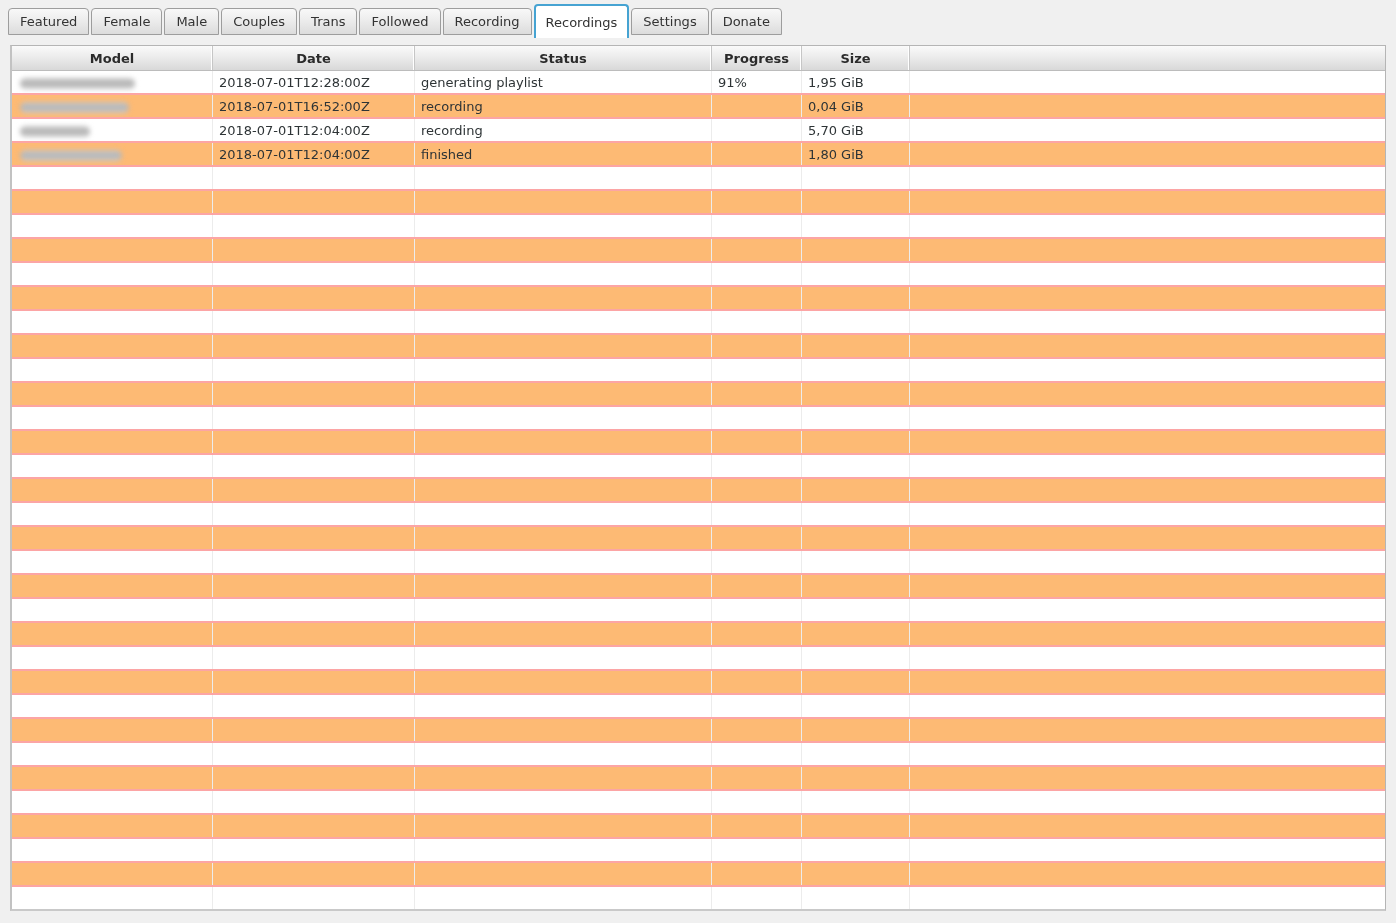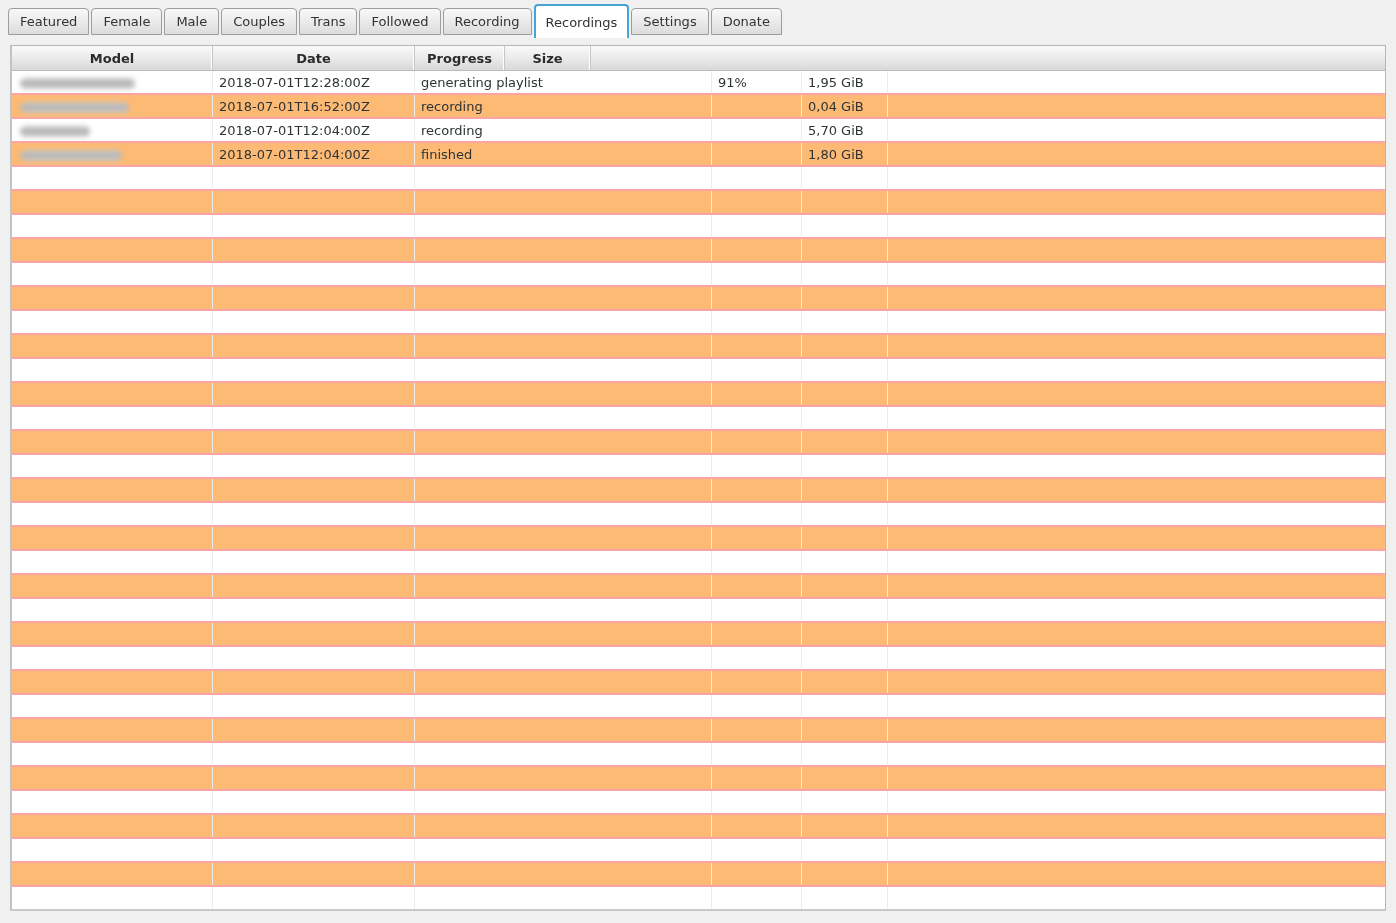--- a/index.html
+++ b/index.html
@@ -80,21 +80,21 @@
     height:100%;
     white-space:nowrap; overflow:hidden;
   }
   .td:last-child { border-right:none; }
 
   
   .c-model    { width:201px; }
   .c-date     { width:202px; }
   .c-status   { width:297px; }
   .c-progress { width:90px; }
-  .c-size     { width:86px;  }
+  .c-size     { width:108px;  }
   .c-fill     { flex:1; }
 
   
   .blur-blob {
     height:11px;
     border-radius:6px;
     background:linear-gradient(to bottom,#c9c9c9,#b3b3b3 55%,#cfcfcf);
     filter:blur(2.5px);
     margin-left:2px;
     margin-top:2px;
@@ -113,20 +113,21 @@
     <div class="tab">Recording</div>
     <div class="tab active">Recordings</div>
     <div class="tab">Settings</div>
     <div class="tab">Donate</div>
   </div>
 
 <div class="tableframe">
   <div class="thead">
       <div class="th c-model">Model</div>
       <div class="th c-date">Date</div>
+      <div class="th c-status">Status</div>
       <div class="th c-progress">Progress</div>
       <div class="th c-size">Size</div>
       <div class="th c-fill"></div>
     </div>
   <div class="tbody">
       <div class="tr">
         <div class="td c-model">
           <div class="blur-blob" style="width: 115px;"></div>
         </div>
         <div class="td c-date">2018-07-01T12:28:00Z</div>

